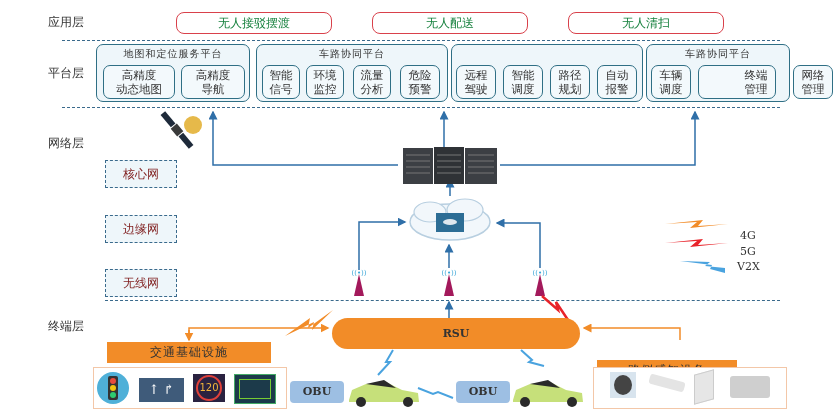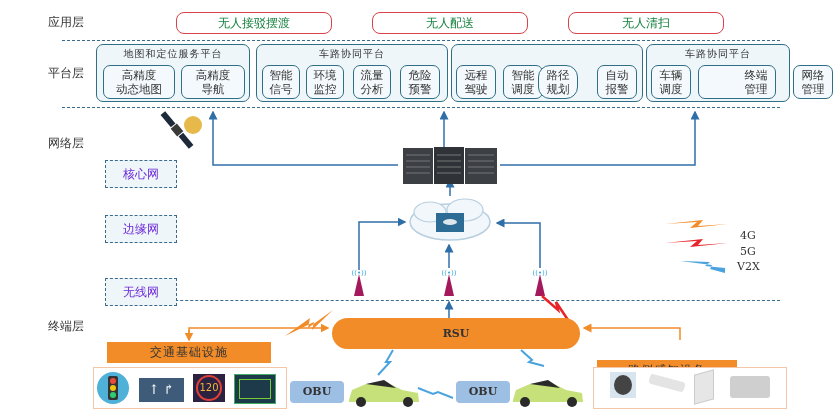--- a/index.html
+++ b/index.html
@@ -4,21 +4,21 @@
 <style>
   html, body { margin:0; padding:0; background:#ffffff; }
   body { width:833px; height:420px; position:relative; overflow:hidden; font-family:"DejaVu Serif","Liberation Serif",serif; color:#333; }
   .abs { position:absolute; }
   .layer-label { position:absolute; font-size:12px; color:#333; }
   .dash-line { position:absolute; height:0; border-top:1.5px dashed #3a6a8c; }
   .app-box { position:absolute; height:20px; border:1.2px solid #d9414b; border-radius:8px; background:#fff; font-size:12px; text-align:center; line-height:20px; color:#15803d; }
   .plat { position:absolute; top:44px; height:56px; border:1.2px solid #2f6f85; border-radius:7px; background:#eef6fa; }
   .plat-title { position:absolute; left:0; right:0; top:2px; text-align:center; font-size:10px; color:#333; letter-spacing:1px; }
   .sub { position:absolute; top:20px; height:32px; border:1.2px solid #2f6f85; border-radius:7px; background:#f3f9fc; font-size:11.5px; line-height:14px; text-align:center; color:#333; display:flex; align-items:center; justify-content:center; }
-  .net-box { position:absolute; left:105px; width:70px; height:26px; border:1.2px dashed #3a6a8c; background:#eef6fa; font-size:12px; text-align:center; line-height:26px; color:#6d28d9; }
+  .net-box { position:absolute; left:105px; width:70px; height:26px; border:1.2px dashed #3a6a8c; background:#eef6fa; font-size:12px; text-align:center; line-height:26px; color:#7f1d1d; }
   .legend-text { position:absolute; font-size:11px; color:#333; }
   .orange-bar { position:absolute; height:21px; background:#f28c28; font-size:12px; color:#333; text-align:center; line-height:21px; letter-spacing:1px; }
   .dev-box { position:absolute; height:40px; border:1px solid #f3c7a8; background:#fff; }
   .obu { position:absolute; width:54px; height:22px; border-radius:4px; background:#9dbfe3; font-size:11px; color:#333; text-align:center; line-height:22px; font-weight:bold; }
   .rsu { position:absolute; left:332px; top:318px; width:248px; height:31px; border-radius:16px; background:#f28c28; text-align:center; line-height:31px; font-size:11px; font-weight:bold; color:#333; }
   svg.overlay { position:absolute; left:0; top:0; }
 </style>
 </head>
 <body>
 
@@ -53,39 +53,39 @@
 分析</div>
   <div class="sub" style="left:143px;width:38px;white-space:pre-line;">危险
 预警</div>
 </div>
 
 <div class="plat" style="left:451px;width:190px;">
   <div class="sub" style="left:4px;width:38px;white-space:pre-line;">远程
 驾驶</div>
   <div class="sub" style="left:51px;width:38px;white-space:pre-line;">智能
 调度</div>
-  <div class="sub" style="left:86px;width:38px;white-space:pre-line;border-radius:12px;">路径
+  <div class="sub" style="left:98px;width:38px;white-space:pre-line;">路径
 规划</div>
   <div class="sub" style="left:145px;width:38px;white-space:pre-line;">自动
 报警</div>
 </div>
 
 <div class="plat" style="left:646px;width:142px;">
   <div class="plat-title">车路协同平台</div>
   <div class="sub" style="left:4px;width:38px;white-space:pre-line;">车辆
 调度</div>
   <div class="sub" style="left:51px;width:38px;white-space:pre-line;padding-left:38px;">终端
 管理</div>
   <div class="sub" style="left:98px;width:38px;white-space:pre-line;margin-left:48px;">网络
 管理</div>
 </div>
 
 <div class="net-box" style="top:160px;">核心网</div>
 <div class="net-box" style="top:215px;font-family:Liberation Serif, serif;">边缘网</div>
-<div class="net-box" style="top:278px;">无线网</div>
+<div class="net-box" style="top:269px;">无线网</div>
 
 <svg class="overlay" width="833" height="420">
   <defs>
     <marker id="arrB" markerWidth="6" markerHeight="6" refX="5" refY="3" orient="auto">
       <path d="M0,0 L6,3 L0,6 z" fill="#2f6fa8"></path>
     </marker>
     <marker id="arrO" markerWidth="6" markerHeight="6" refX="5" refY="3" orient="auto">
       <path d="M0,0 L6,3 L0,6 z" fill="#f28c28"></path>
     </marker>
   </defs>

